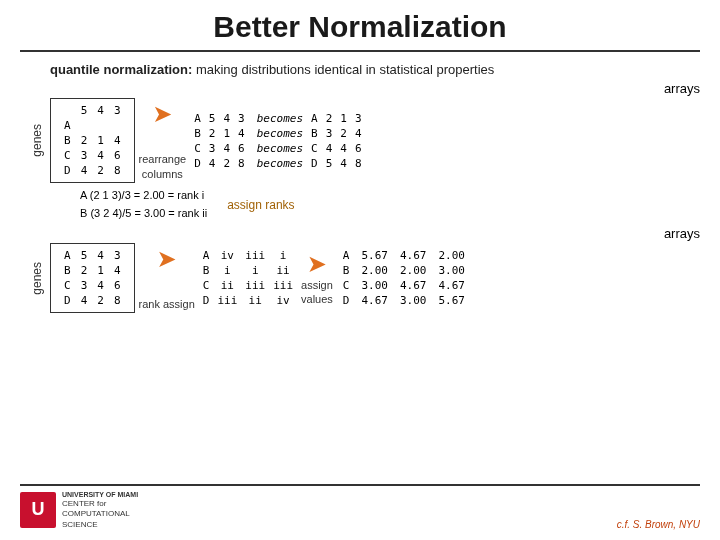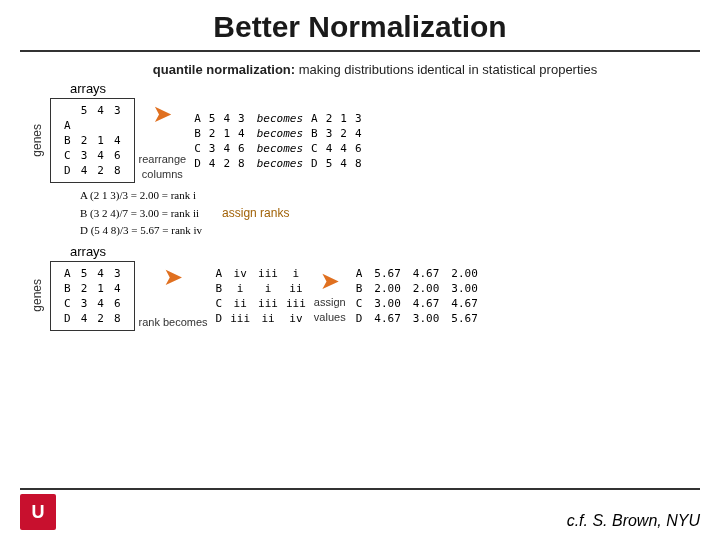--- a/index.html
+++ b/index.html
@@ -27,21 +27,20 @@
       color: #1a1a1a;
       margin-bottom: 4px;
       padding-bottom: 6px;
       border-bottom: 2px solid #333;
     }
 
     .subtitle {
       font-size: 13px;
       color: #222;
       margin: 6px 0 4px 30px;
-      text-align: center;
     }
 
     .subtitle strong {
       font-weight: bold;
     }
 
     .main-content {
       display: flex;
       flex-direction: column;
       flex: 1;
@@ -116,21 +115,21 @@
 
     
     .rank-section {
       display: flex;
       align-items: center;
       margin: 4px 0 4px 60px;
       gap: 20px;
     }
 
     .rank-equations {
-      font-family: Liberation Serif, serif;
+      font-family: Liberation Sans, sans-serif;
       font-size: 11px;
       line-height: 1.6;
     }
 
     .assign-ranks-label {
       font-size: 12px;
       color: #a16207;
     }
 
     .bottom-section {
@@ -191,29 +190,30 @@
       line-height: 1.3;
     }
 
     .logo-text .univ {
       font-weight: bold;
       font-size: 7px;
     }
 
     .citation {
       font-style: italic;
-      font-size: 16px;
-      color: #000000;
+      font-size: 10px;
+      color: #c2410c;
       text-align: center;
     }
 
     .arrays-heading {
       font-size: 13px;
       margin-left: 50px;
       margin-bottom: 2px;
+      text-align: right;
     }
 
     .assign-values-label {
       font-size: 11px;
       color: #333;
       text-align: center;
       line-height: 1.3;
     }
 
     .final-matrix {
@@ -345,22 +345,21 @@
                 <td>8</td>
           </tr>
         </tbody>
           </table>
       </div>
     </div>
 
     <div class="rank-section">
       <div class="rank-equations">
         <div>A (2 1 3)/3 = 2.00 = rank i</div>
-        <div>B (3 2 4)/7 = 3.00 = rank ii</div>
-        <div>D (5 4 8)/3 = 5.67 = rank iv</div>
+        <div>B (3 2 4)/5 = 3.00 = rank ii</div>
       </div>
       <span class="assign-ranks-label">assign ranks</span>
     </div>
 
     <p class="arrays-heading">arrays</p>
 
     <div class="bottom-section">
 
       <span class="genes-label">genes</span>
 
@@ -390,21 +389,21 @@
                 <td>4</td>
                 <td>2</td>
                 <td>8</td>
               </tr>
         </tbody>
           </table>
       </div>
 
       <div style="display:flex;flex-direction:column;align-items:center;">
         <span class="arrow-right">➤</span>
-        <span class="rearrange-label">rank becomes</span>
+        <span class="rearrange-label">rank assign</span>
       </div>
 
       <div class="rank-matrix">
         <table>
           <tbody>
               <tr>
                 <td>A</td>
                 <td>iv</td>
                 <td>iii</td>
                 <td>i</td>
@@ -470,17 +469,23 @@
 
     </div>
 
   </div>
 
   <div class="footer">
     <div class="logo-area">
       <div class="logo-box">
         <span class="logo-u">U</span>
       </div>
+      <div class="logo-text">
+        <div class="univ">UNIVERSITY OF MIAMI</div>
+        <div>CENTER for</div>
+        <div>COMPUTATIONAL</div>
+        <div>SCIENCE</div>
+      </div>
     </div>
     <span class="citation">c.f. S. Brown, NYU</span>
   </div>
 
 </div>
 
 </body></html>

